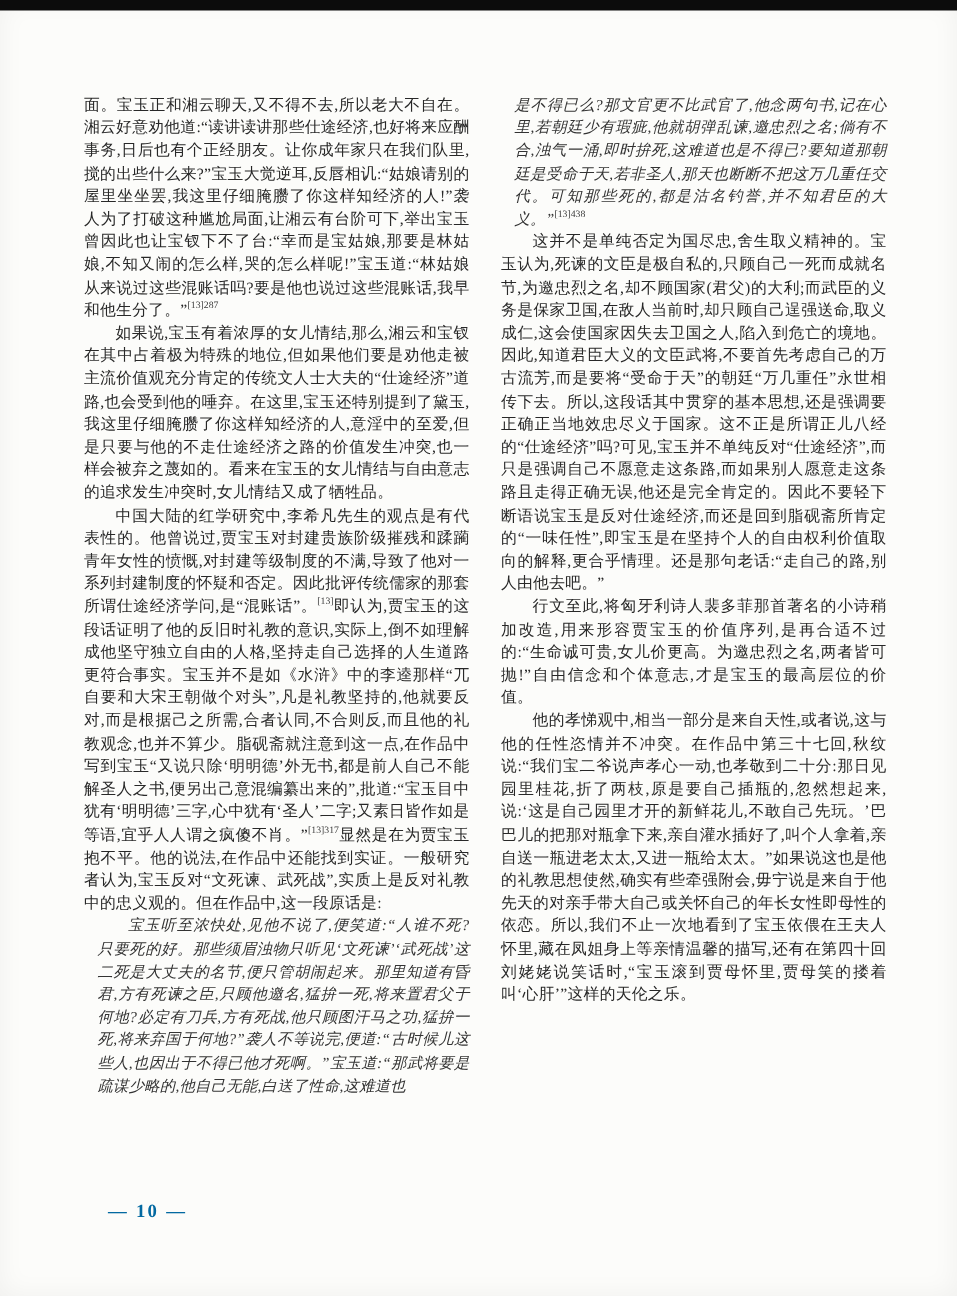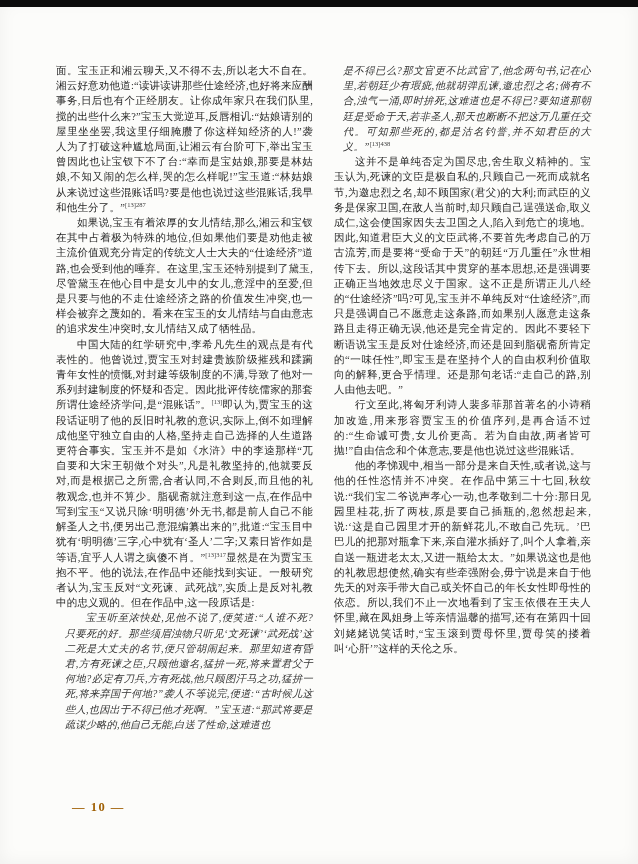--- a/index.html
+++ b/index.html
@@ -52,36 +52,36 @@
     line-height: 0;
     vertical-align: super;
     color: #3a3a3a;
   }
   .folio {
     position: absolute;
     left: 72px; bottom: 49px;
     font-weight: bold;
     font-size: 12.5px;
     letter-spacing: 1.5px;
-    color: #a16207;
+    color: #0369a1;
   }
 </style>
 </head>
 <body>
 
 <div class="page">
   <div class="scan-bar"></div>
   <div class="content">
     <div class="column" id="col-left">
         <p class="body">面。宝玉正和湘云聊天,又不得不去,所以老大不自在。湘云好意劝他道:“读讲读讲那些仕途经济,也好将来应酬事务,日后也有个正经朋友。让你成年家只在我们队里,搅的出些什么来?”宝玉大觉逆耳,反唇相讥:“姑娘请别的屋里坐坐罢,我这里仔细腌臜了你这样知经济的人!”袭人为了打破这种尴尬局面,让湘云有台阶可下,举出宝玉曾因此也让宝钗下不了台:“幸而是宝姑娘,那要是林姑娘,不知又闹的怎么样,哭的怎么样呢!”宝玉道:“林姑娘从来说过这些混账话吗?要是他也说过这些混账话,我早和他生分了。”<sup>[13]287</sup></p>
-        <p class="body indent">如果说,宝玉有着浓厚的女儿情结,那么,湘云和宝钗在其中占着极为特殊的地位,但如果他们要是劝他走被主流价值观充分肯定的传统文人士大夫的“仕途经济”道路,也会受到他的唾弃。在这里,宝玉还特别提到了黛玉,尽管黛玉在他心目中是女儿中的女儿,意淫中的至爱,但是只要与他的不走仕途经济之路的价值发生冲突,也一样会被弃之蔑如的。看来在宝玉的女儿情结与自由意志的追求发生冲突时,女儿情结又成了牺牲品。</p>
+        <p class="body indent">如果说,宝玉有着浓厚的女儿情结,那么,湘云和宝钗在其中占着极为特殊的地位,但如果他们要是劝他走被主流价值观充分肯定的传统文人士大夫的“仕途经济”道路,也会受到他的唾弃。在这里,宝玉还特别提到了黛玉,我这里仔细腌臜了你这样知经济的人,意淫中的至爱,但是只要与他的不走仕途经济之路的价值发生冲突,也一样会被弃之蔑如的。看来在宝玉的女儿情结与自由意志的追求发生冲突时,女儿情结又成了牺牲品。</p>
         <p class="body indent">中国大陆的红学研究中,李希凡先生的观点是有代表性的。他曾说过,贾宝玉对封建贵族阶级摧残和蹂躏青年女性的愤慨,对封建等级制度的不满,导致了他对一系列封建制度的怀疑和否定。因此批评传统儒家的那套所谓仕途经济学问,是“混账话”。<sup>[13]</sup>即认为,贾宝玉的这段话证明了他的反旧时礼教的意识,实际上,倒不如理解成他坚守独立自由的人格,坚持走自己选择的人生道路更符合事实。宝玉并不是如《水浒》中的李逵那样“兀自要和大宋王朝做个对头”,凡是礼教坚持的,他就要反对,而是根据己之所需,合者认同,不合则反,而且他的礼教观念,也并不算少。脂砚斋就注意到这一点,在作品中写到宝玉“又说只除‘明明德’外无书,都是前人自己不能解圣人之书,便另出己意混编纂出来的”,批道:“宝玉目中犹有‘明明德’三字,心中犹有‘圣人’二字;又素日皆作如是等语,宜乎人人谓之疯傻不肖。”<sup>[13]317</sup>显然是在为贾宝玉抱不平。他的说法,在作品中还能找到实证。一般研究者认为,宝玉反对“文死谏、武死战”,实质上是反对礼教中的忠义观的。但在作品中,这一段原话是:</p>
         <p class="quote indent">宝玉听至浓快处,见他不说了,便笑道:“人谁不死?只要死的好。那些须眉浊物只听见‘文死谏’‘武死战’这二死是大丈夫的名节,便只管胡闹起来。那里知道有昏君,方有死谏之臣,只顾他邀名,猛拚一死,将来置君父于何地?必定有刀兵,方有死战,他只顾图汗马之功,猛拚一死,将来弃国于何地?”袭人不等说完,便道:“古时候儿这些人,也因出于不得已他才死啊。”宝玉道:“那武将要是疏谋少略的,他自己无能,白送了性命,这难道也</p>
       </div>
     <div class="column" id="col-right">
         <p class="quote">是不得已么?那文官更不比武官了,他念两句书,记在心里,若朝廷少有瑕疵,他就胡弹乱谏,邀忠烈之名;倘有不合,浊气一涌,即时拚死,这难道也是不得已?要知道那朝廷是受命于天,若非圣人,那天也断断不把这万几重任交代。可知那些死的,都是沽名钓誉,并不知君臣的大义。”<sup>[13]438</sup></p>
         <p class="body indent">这并不是单纯否定为国尽忠,舍生取义精神的。宝玉认为,死谏的文臣是极自私的,只顾自己一死而成就名节,为邀忠烈之名,却不顾国家(君父)的大利;而武臣的义务是保家卫国,在敌人当前时,却只顾自己逞强送命,取义成仁,这会使国家因失去卫国之人,陷入到危亡的境地。因此,知道君臣大义的文臣武将,不要首先考虑自己的万古流芳,而是要将“受命于天”的朝廷“万几重任”永世相传下去。所以,这段话其中贯穿的基本思想,还是强调要正确正当地效忠尽义于国家。这不正是所谓正儿八经的“仕途经济”吗?可见,宝玉并不单纯反对“仕途经济”,而只是强调自己不愿意走这条路,而如果别人愿意走这条路且走得正确无误,他还是完全肯定的。因此不要轻下断语说宝玉是反对仕途经济,而还是回到脂砚斋所肯定的“一味任性”,即宝玉是在坚持个人的自由权利价值取向的解释,更合乎情理。还是那句老话:“走自己的路,别人由他去吧。”</p>
-        <p class="body indent">行文至此,将匈牙利诗人裴多菲那首著名的小诗稍加改造,用来形容贾宝玉的价值序列,是再合适不过的:“生命诚可贵,女儿价更高。若为自由故,两者皆可抛!”自由信念和个体意志,要是他也说过这些混账话。</p>
+        <p class="body indent">行文至此,将匈牙利诗人裴多菲那首著名的小诗稍加改造,用来形容贾宝玉的价值序列,是再合适不过的:“生命诚可贵,女儿价更高。为邀忠烈之名,两者皆可抛!”自由信念和个体意志,才是宝玉的最高层位的价值。</p>
         <p class="body indent">他的孝悌观中,相当一部分是来自天性,或者说,这与他的任性恣情并不冲突。在作品中第三十七回,秋纹说:“我们宝二爷说声孝心一动,也孝敬到二十分:那日见园里桂花,折了两枝,原是要自己插瓶的,忽然想起来,说:‘这是自己园里才开的新鲜花儿,不敢自己先玩。’巴巴儿的把那对瓶拿下来,亲自灌水插好了,叫个人拿着,亲自送一瓶进老太太,又进一瓶给太太。”如果说这也是他的礼教思想使然,确实有些牵强附会,毋宁说是来自于他先天的对亲手带大自己或关怀自己的年长女性即母性的依恋。所以,我们不止一次地看到了宝玉依偎在王夫人怀里,藏在凤姐身上等亲情温馨的描写,还有在第四十回刘姥姥说笑话时,“宝玉滚到贾母怀里,贾母笑的搂着叫‘心肝’”这样的天伦之乐。</p>
       </div>
   </div>
   <div class="folio">— 10 —</div>
 </div>
 
 </body></html>

